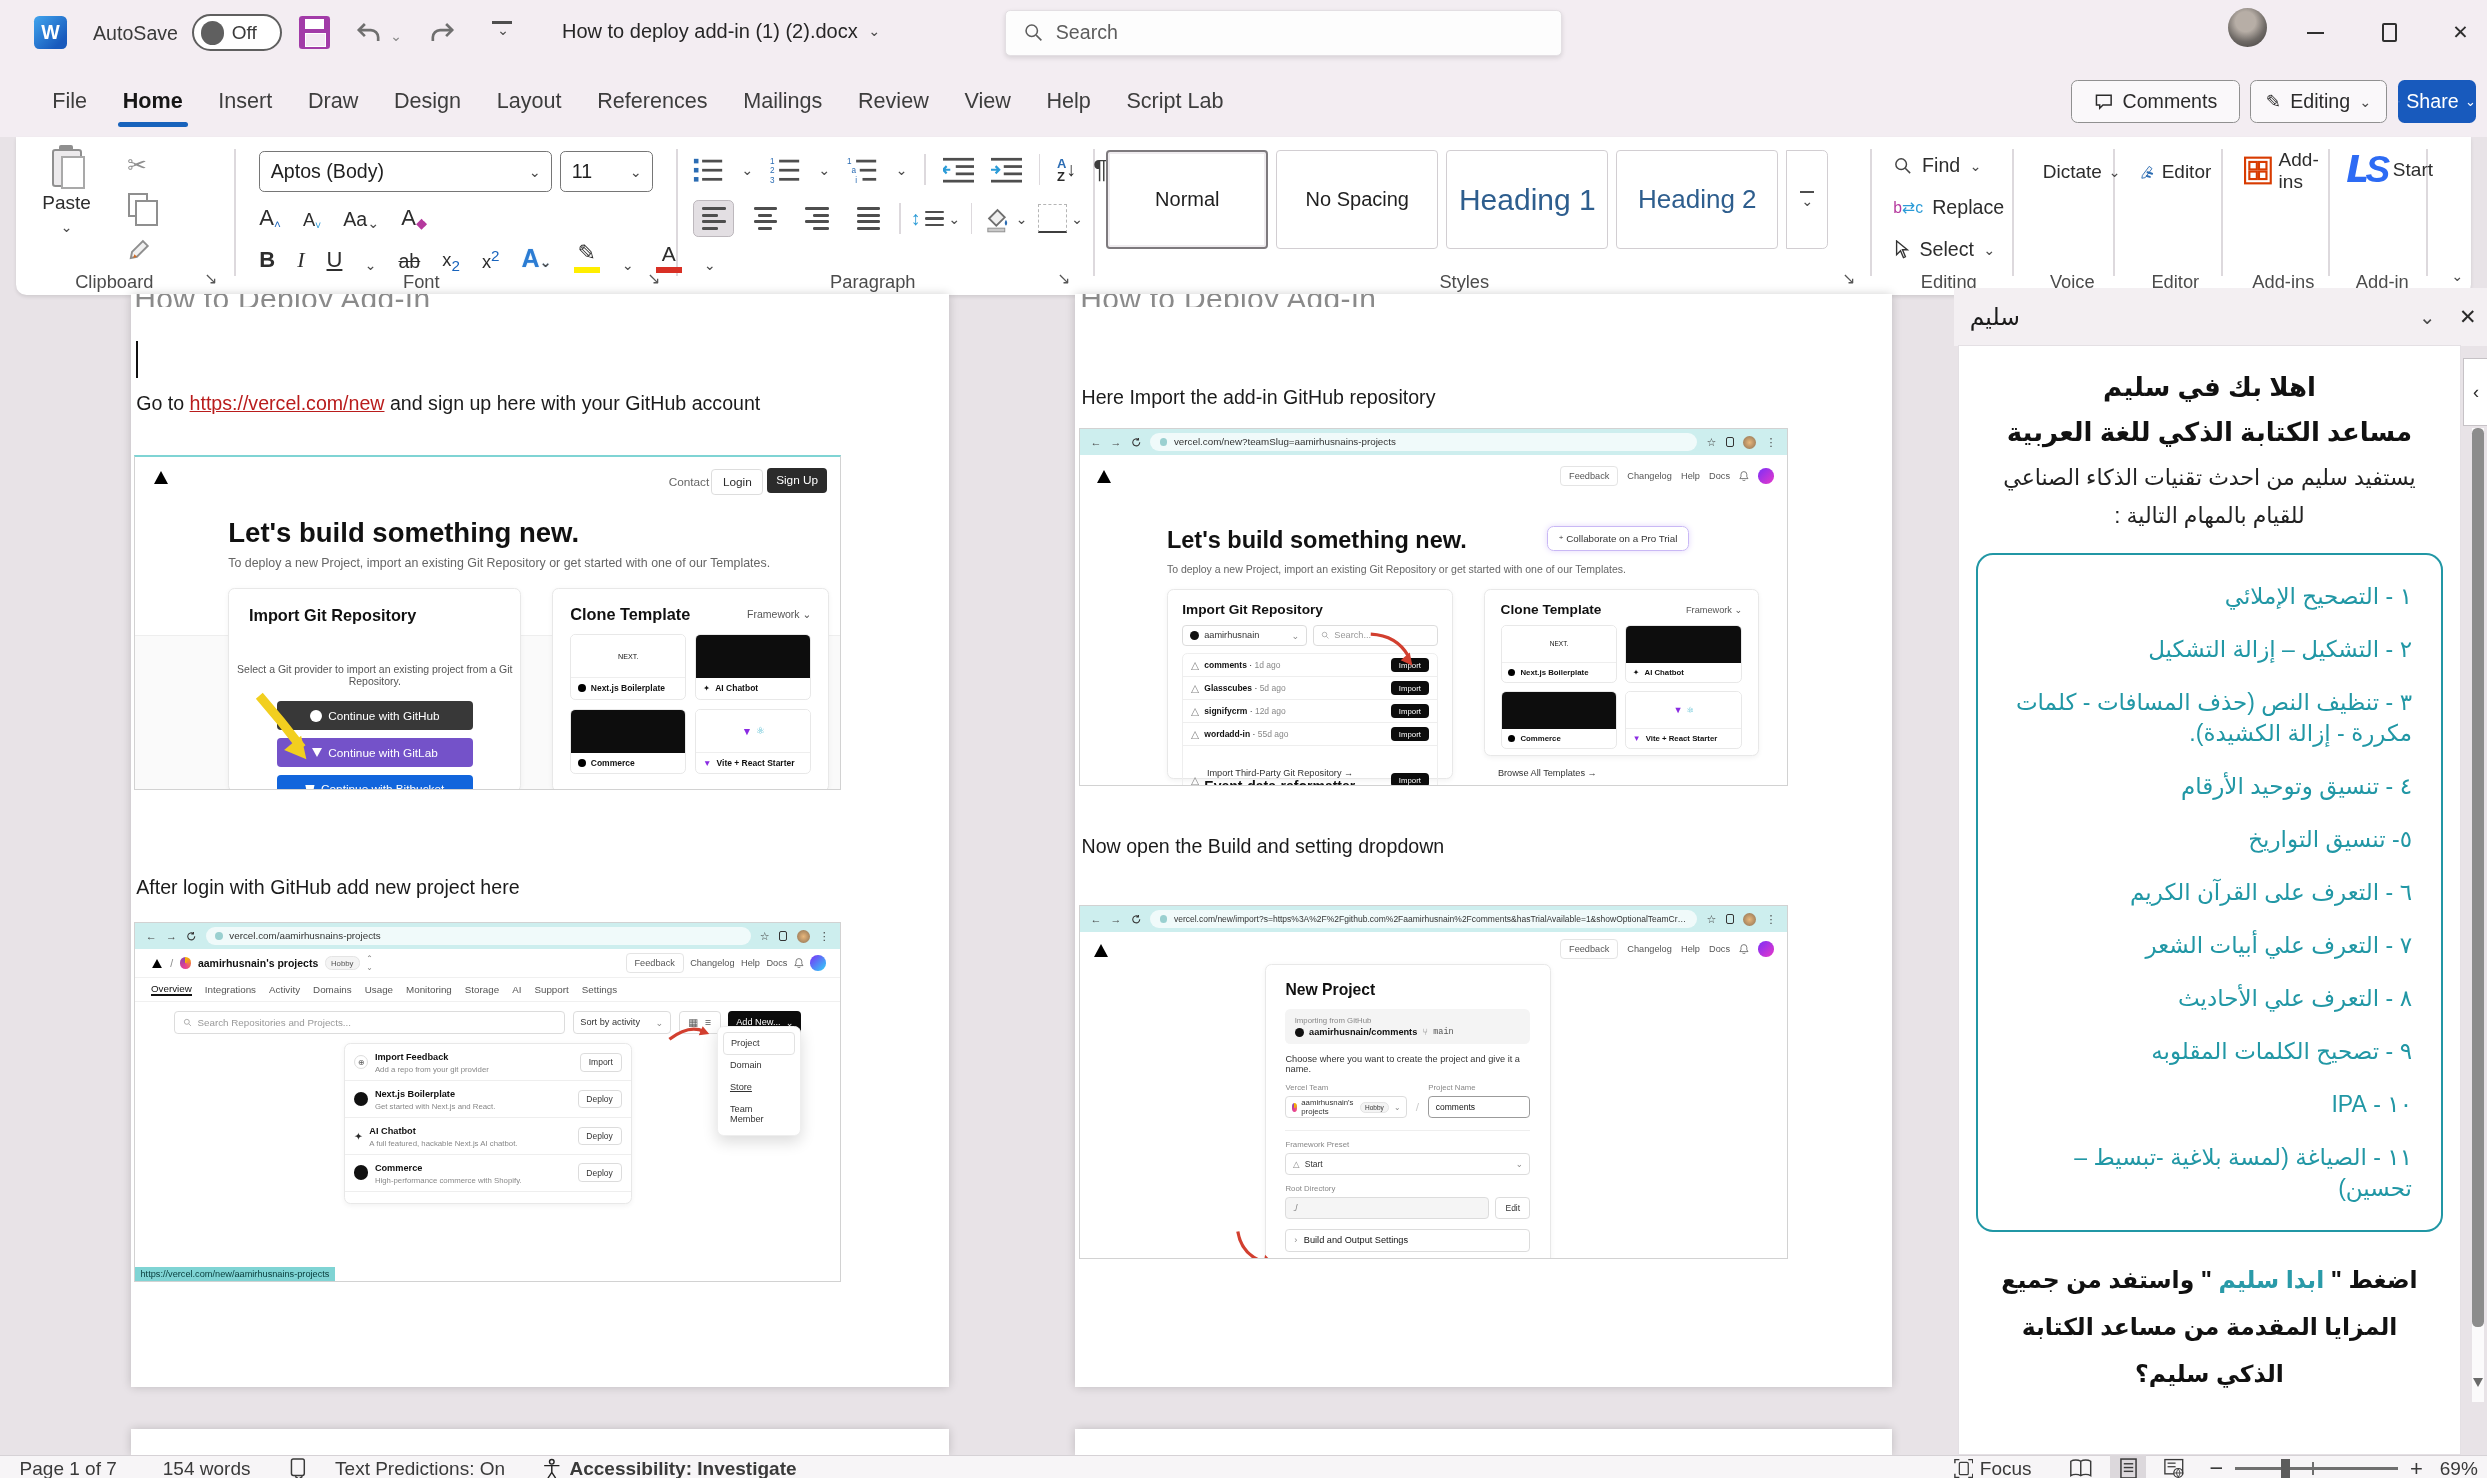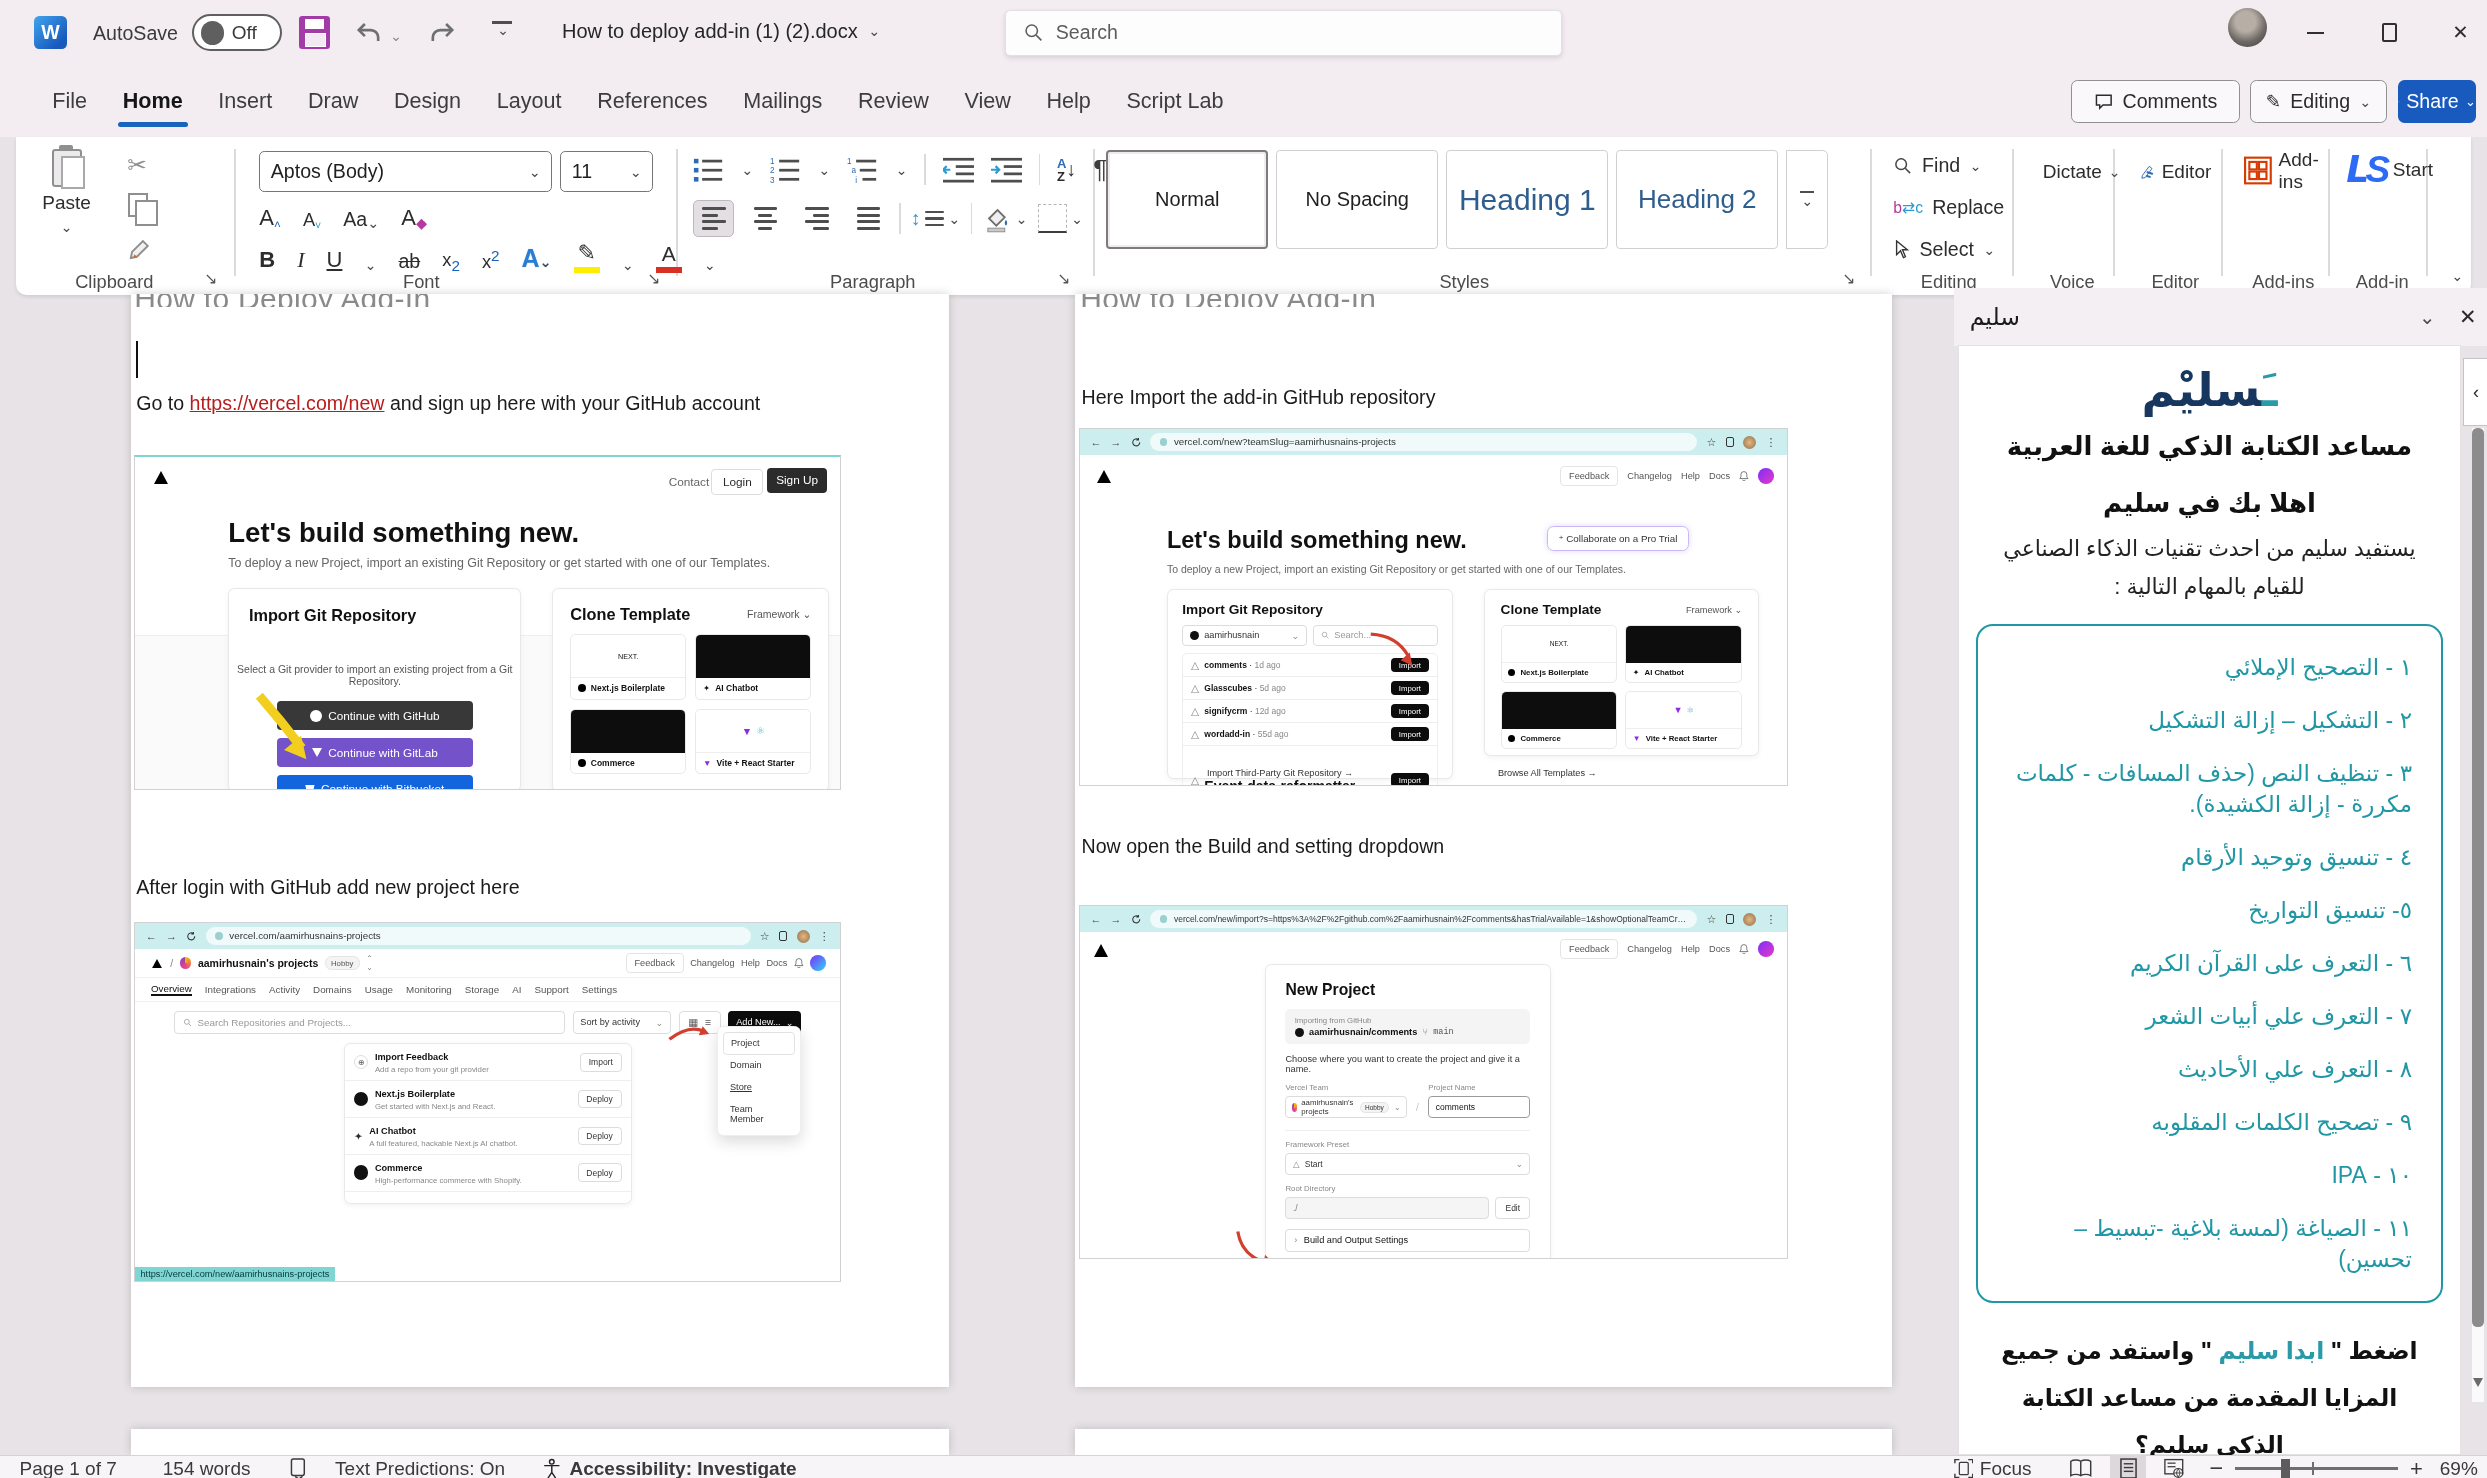--- a/index.html
+++ b/index.html
@@ -875,25 +875,22 @@
 
   <div class="ab page" style="left:131px;top:1429px;width:818px;height:26px;"></div>
   <div class="ab page" style="left:1075px;top:1429px;width:817px;height:26px;"></div>
 
   <div class="ab tp-header">
     <span class="tp-title">سليم</span>
     <span class="ab chev" style="left:465px;font-size:19.6px;">⌄</span>
     <span class="ab" style="left:505px;font-size:21px;color:#2b2b2b;">✕</span>
   </div>
   <div class="ab tp-card" dir="rtl">
-    <div style="text-align:center;margin-top:17px;">
-      <span class="tp-logo"><span class="mark">ـَ</span>سليْم</span>
-    </div>
+    <div class="tp-bold" style="margin-top:26px;">اهلا بك في سليم</div>
     <div class="tp-bold" style="margin-top:14.4px;">مساعد الكتابة الذكي للغة العربية</div>
-    <div class="tp-bold" style="margin-top:26px;">اهلا بك في سليم</div>
     <div class="tp-reg" style="margin-top:17px;">يستفيد سليم من احدث تقنيات الذكاء الصناعي</div>
     <div class="tp-reg" style="margin-top:11.8px;">للقيام بالمهام التالية :</div>
     <div class="tealbox" style="margin:23.5px 17px 0;padding:26px 29px;display:flex;flex-direction:column;gap:22px;">
       <div class="task-item">١ - التصحيح الإملائي</div>
       <div class="task-item">٢ - التشكيل – إزالة التشكيل</div>
       <div class="task-item">٣ - تنظيف النص (حذف المسافات - كلمات مكررة - إزالة الكشيدة).</div>
       <div class="task-item">٤ - تنسيق وتوحيد الأرقام</div>
       <div class="task-item">٥- تنسيق التواريخ</div>
       <div class="task-item">٦ - التعرف على القرآن الكريم</div>
       <div class="task-item">٧ - التعرف علي أبيات الشعر</div>

